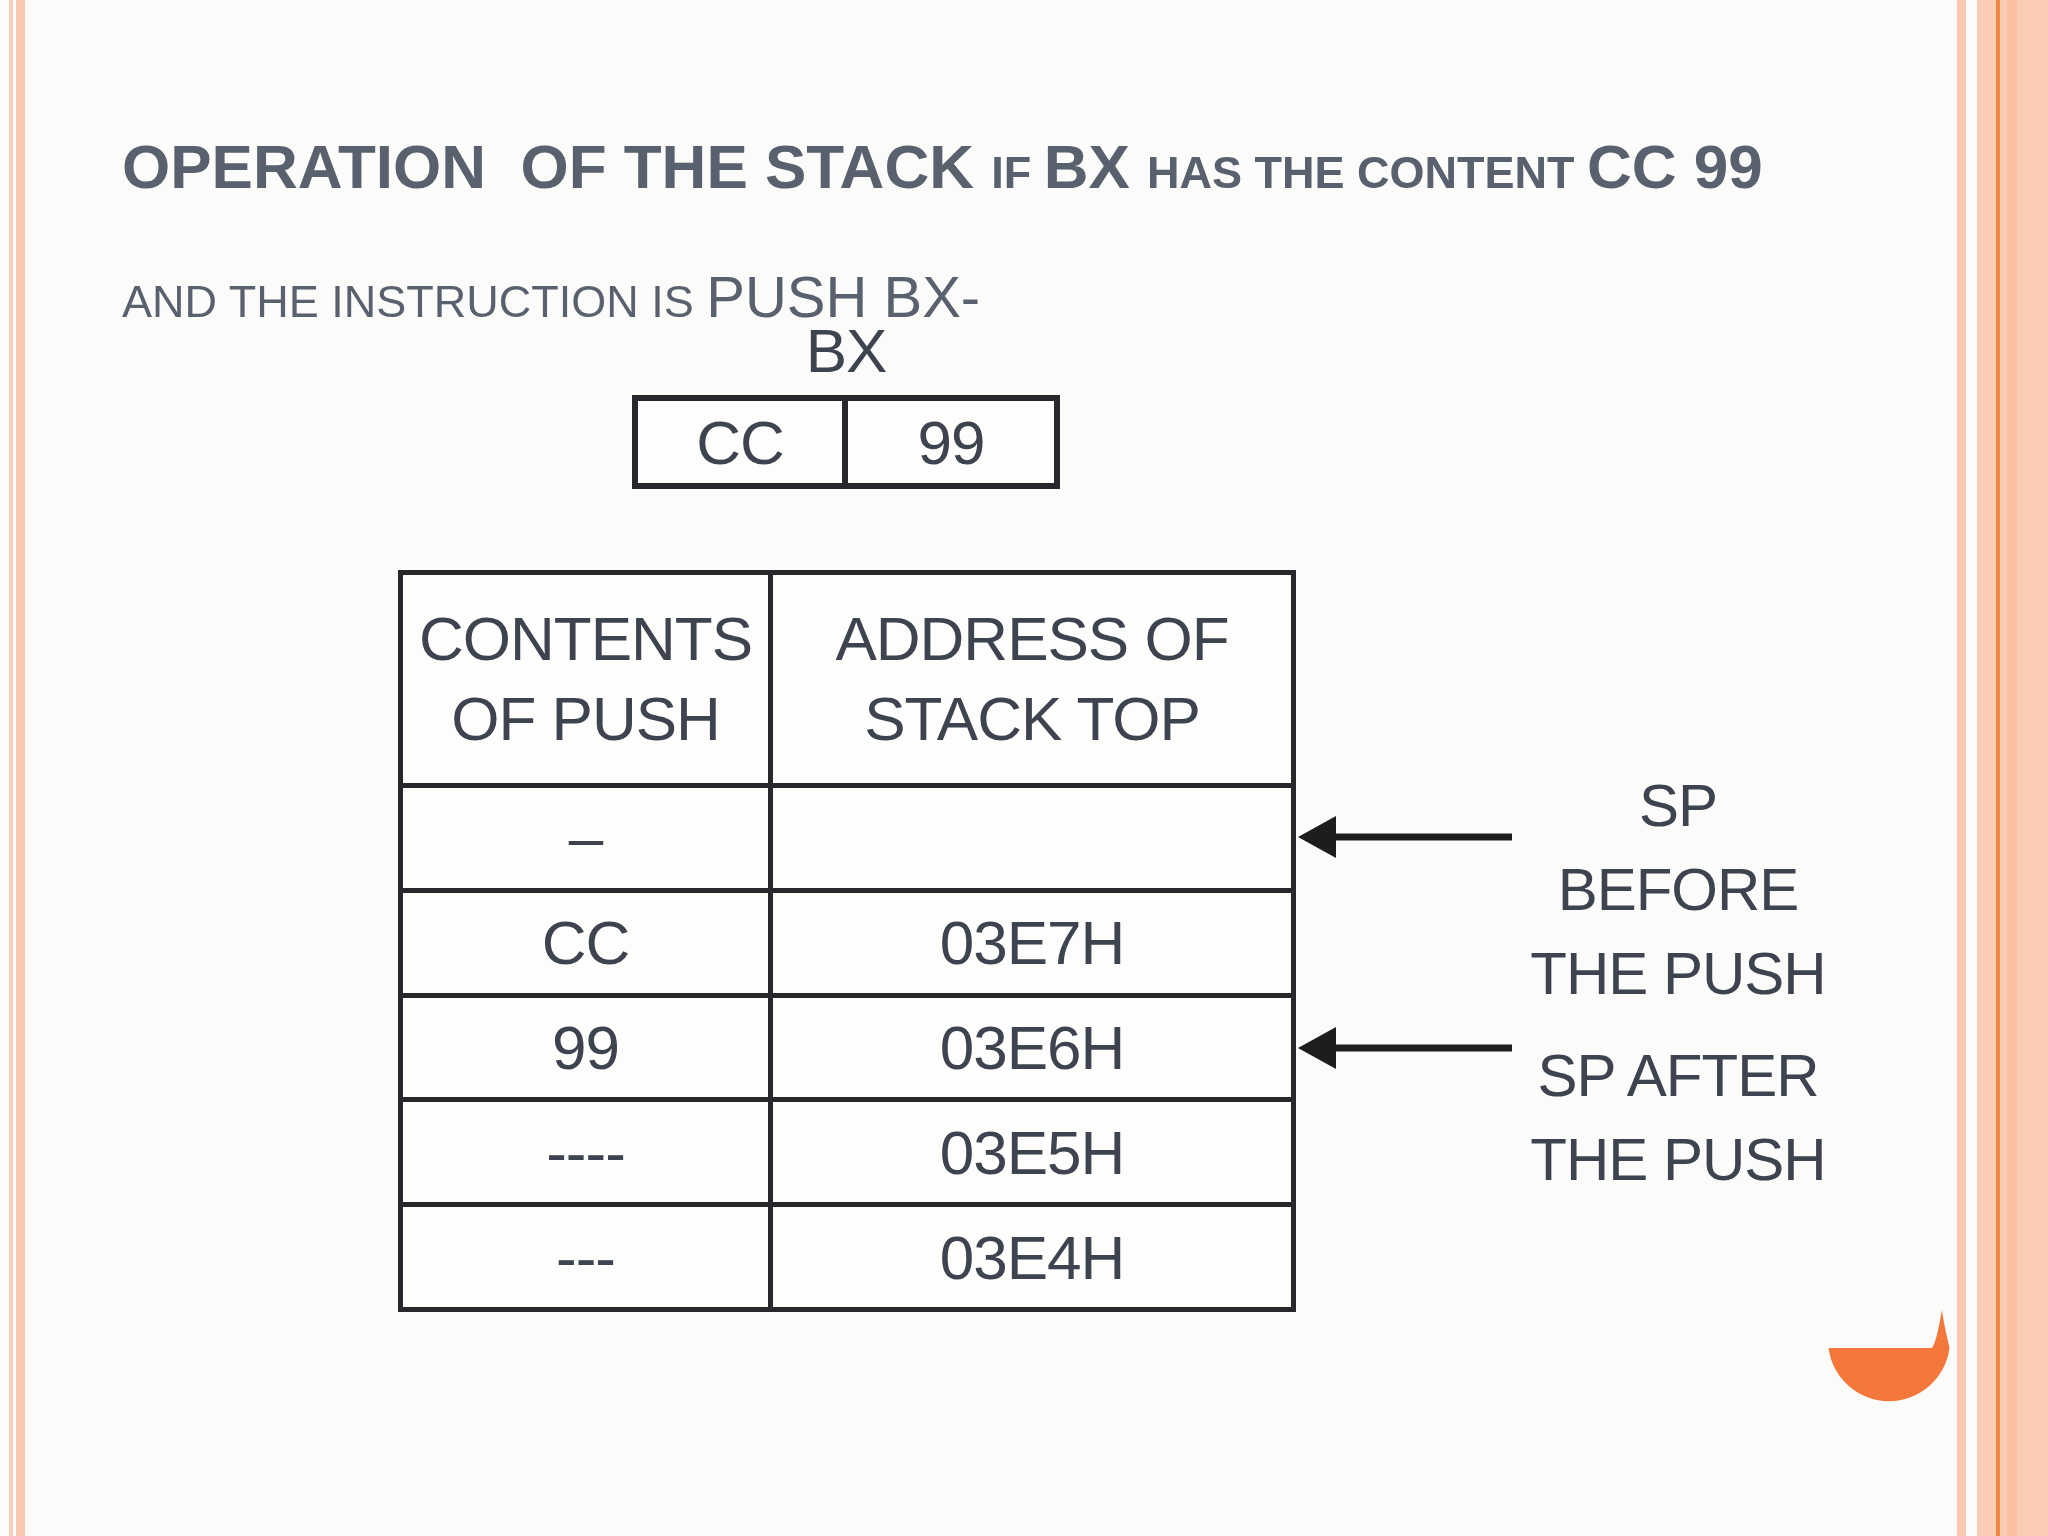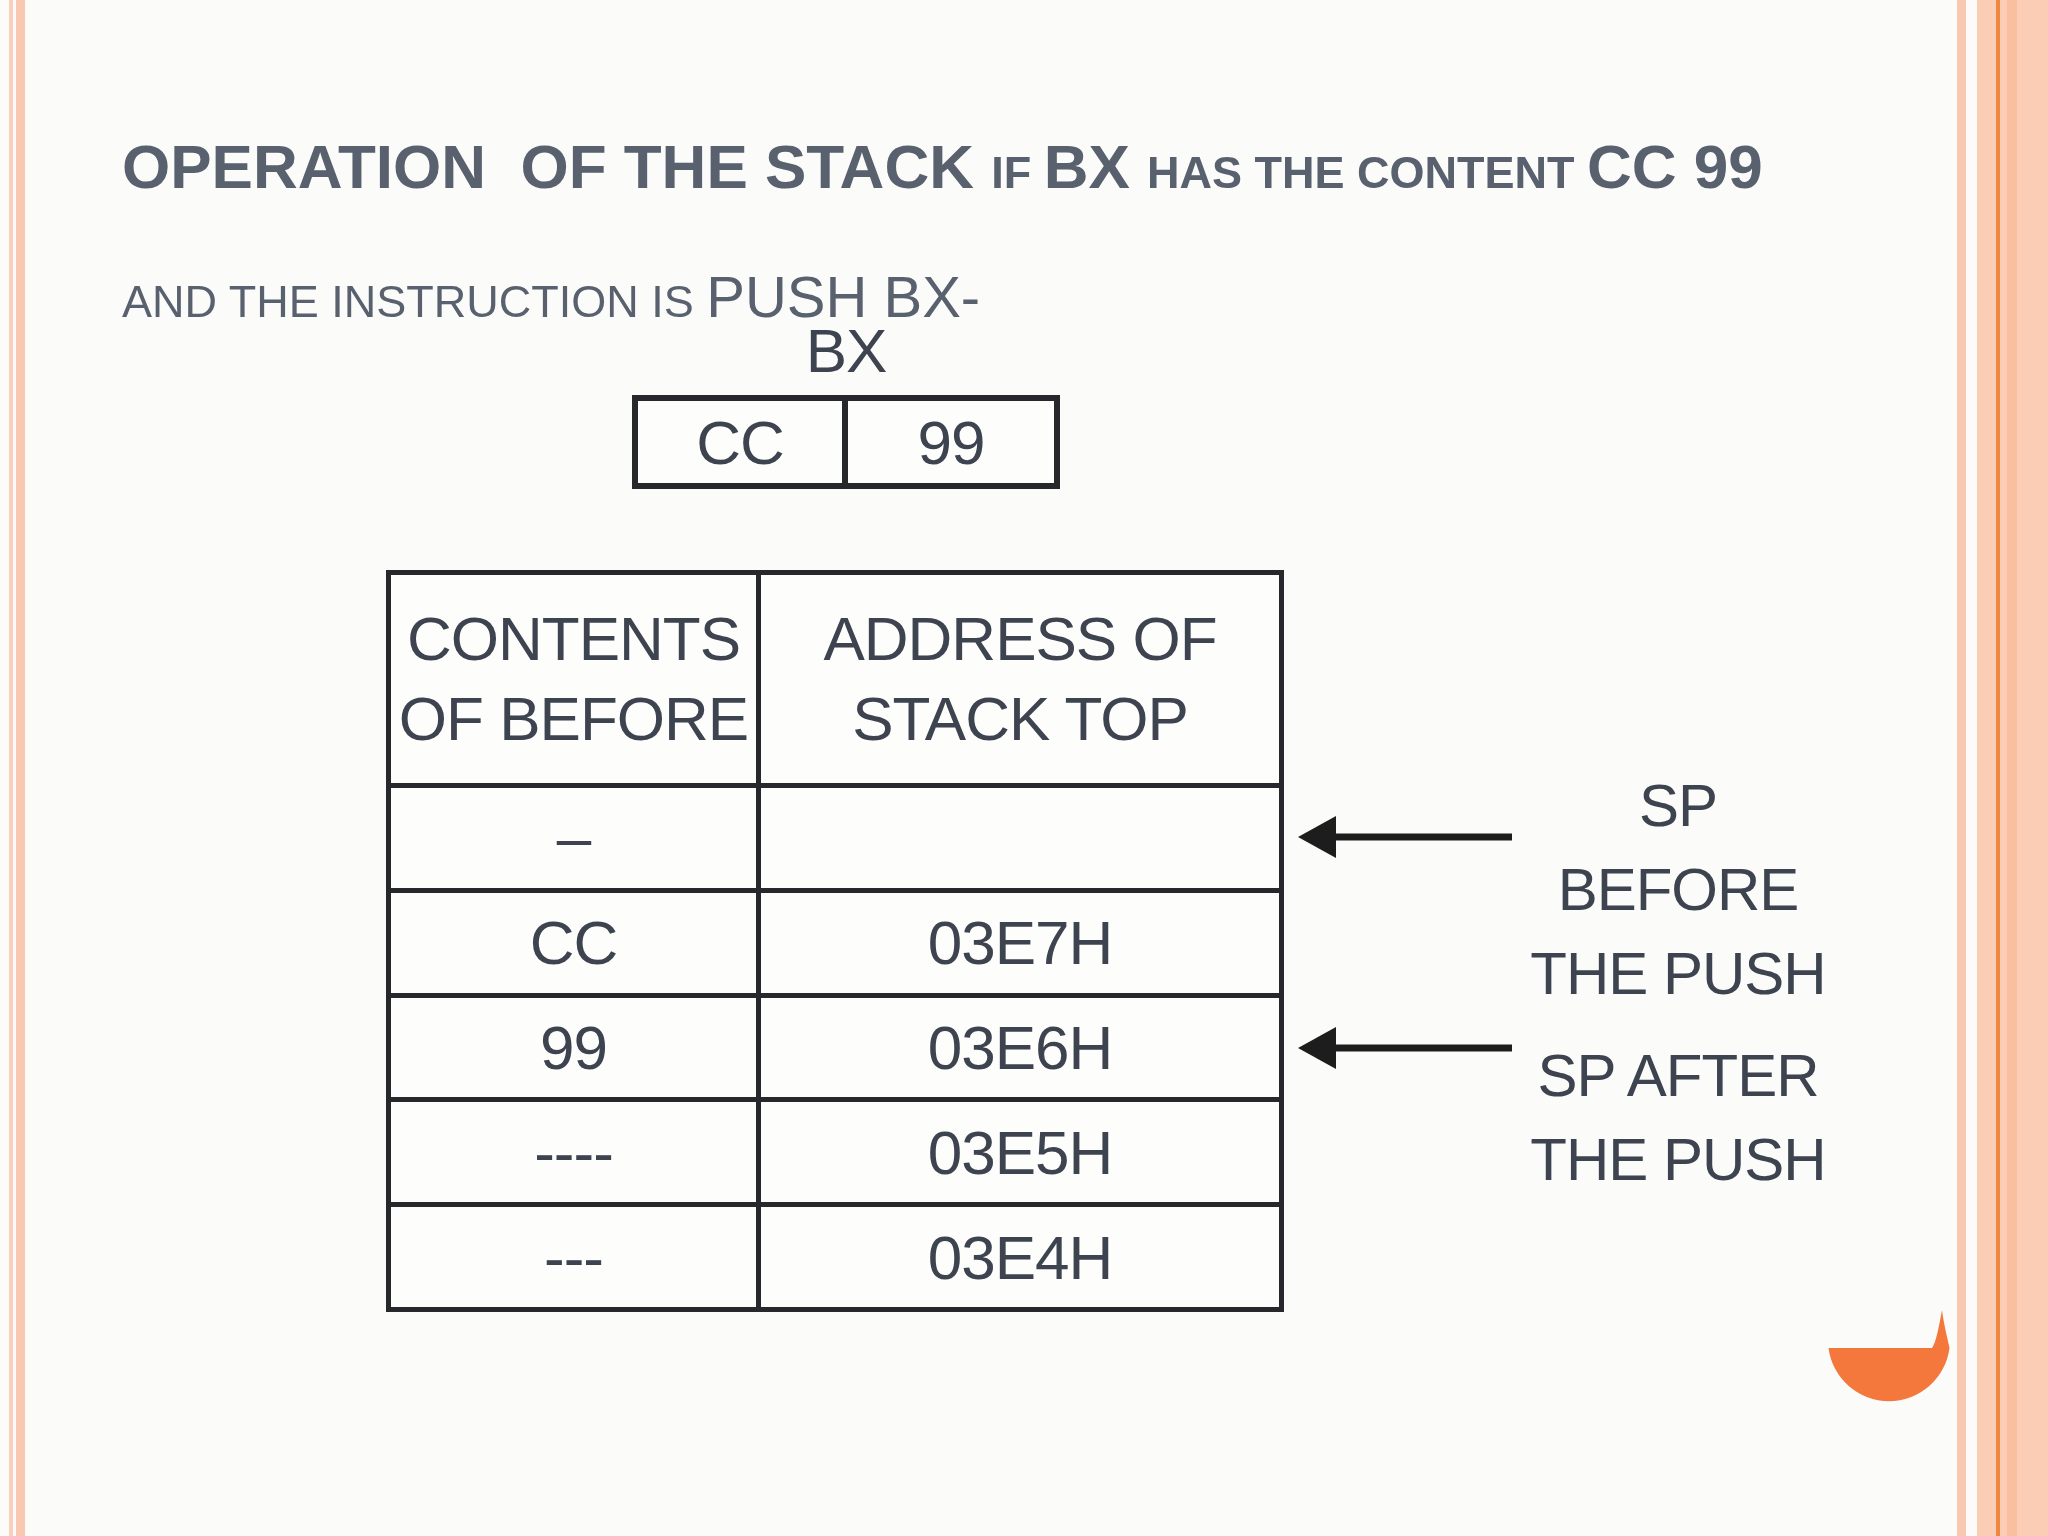--- a/index.html
+++ b/index.html
@@ -46,21 +46,21 @@
     position:absolute;left:632px;top:395px;width:428px;height:94px;
     border:6px solid #26282B;box-sizing:border-box;
     display:flex;background:#FDFDFC;
   }
   .bx-cell{display:flex;align-items:center;justify-content:center;font-size:62px;}
   .bx-hi{width:210px;border-right:6px solid #26282B;box-sizing:border-box;}
   .bx-lo{flex:1;}
 
   
   .stack-table{
-    position:absolute;left:386px;top:570px;width:898px;height:742px;
+    position:absolute;left:398px;top:570px;width:898px;height:742px;
     border:5px solid #26282B;box-sizing:border-box;
     display:flex;flex-direction:column;background:#FDFDFC;
   }
   .t-row{display:flex;flex:1;border-top:5px solid #26282B;}
   .t-header{height:208px;flex:0 0 auto;border-top:none;}
   .cell{display:flex;align-items:center;justify-content:center;font-size:62px;}
   .col-contents{width:370px;flex:0 0 auto;border-right:5px solid #26282B;box-sizing:border-box;}
   .col-address{flex:1;}
   .hcell{flex-direction:column;justify-content:center;}
   .hcell span{display:block;line-height:80px;text-align:center;}
@@ -100,21 +100,21 @@
   <div class="bx-label figtext">BX</div>
   <div class="bx-box">
     <div class="bx-cell bx-hi figtext">CC</div>
     <div class="bx-cell bx-lo figtext">99</div>
   </div>
 
   <div class="stack-table">
     <div class="t-row t-header">
       <div class="cell hcell col-contents figtext">
         <span>CONTENTS</span>
-        <span>OF BEFORE</span>
+        <span>OF PUSH</span>
       </div>
       <div class="cell hcell col-address figtext">
         <span>ADDRESS OF</span>
         <span>STACK TOP</span>
       </div>
     </div>
     <div class="t-row">
       <div class="cell col-contents figtext">–</div>
     </div>
     <div class="t-row">

